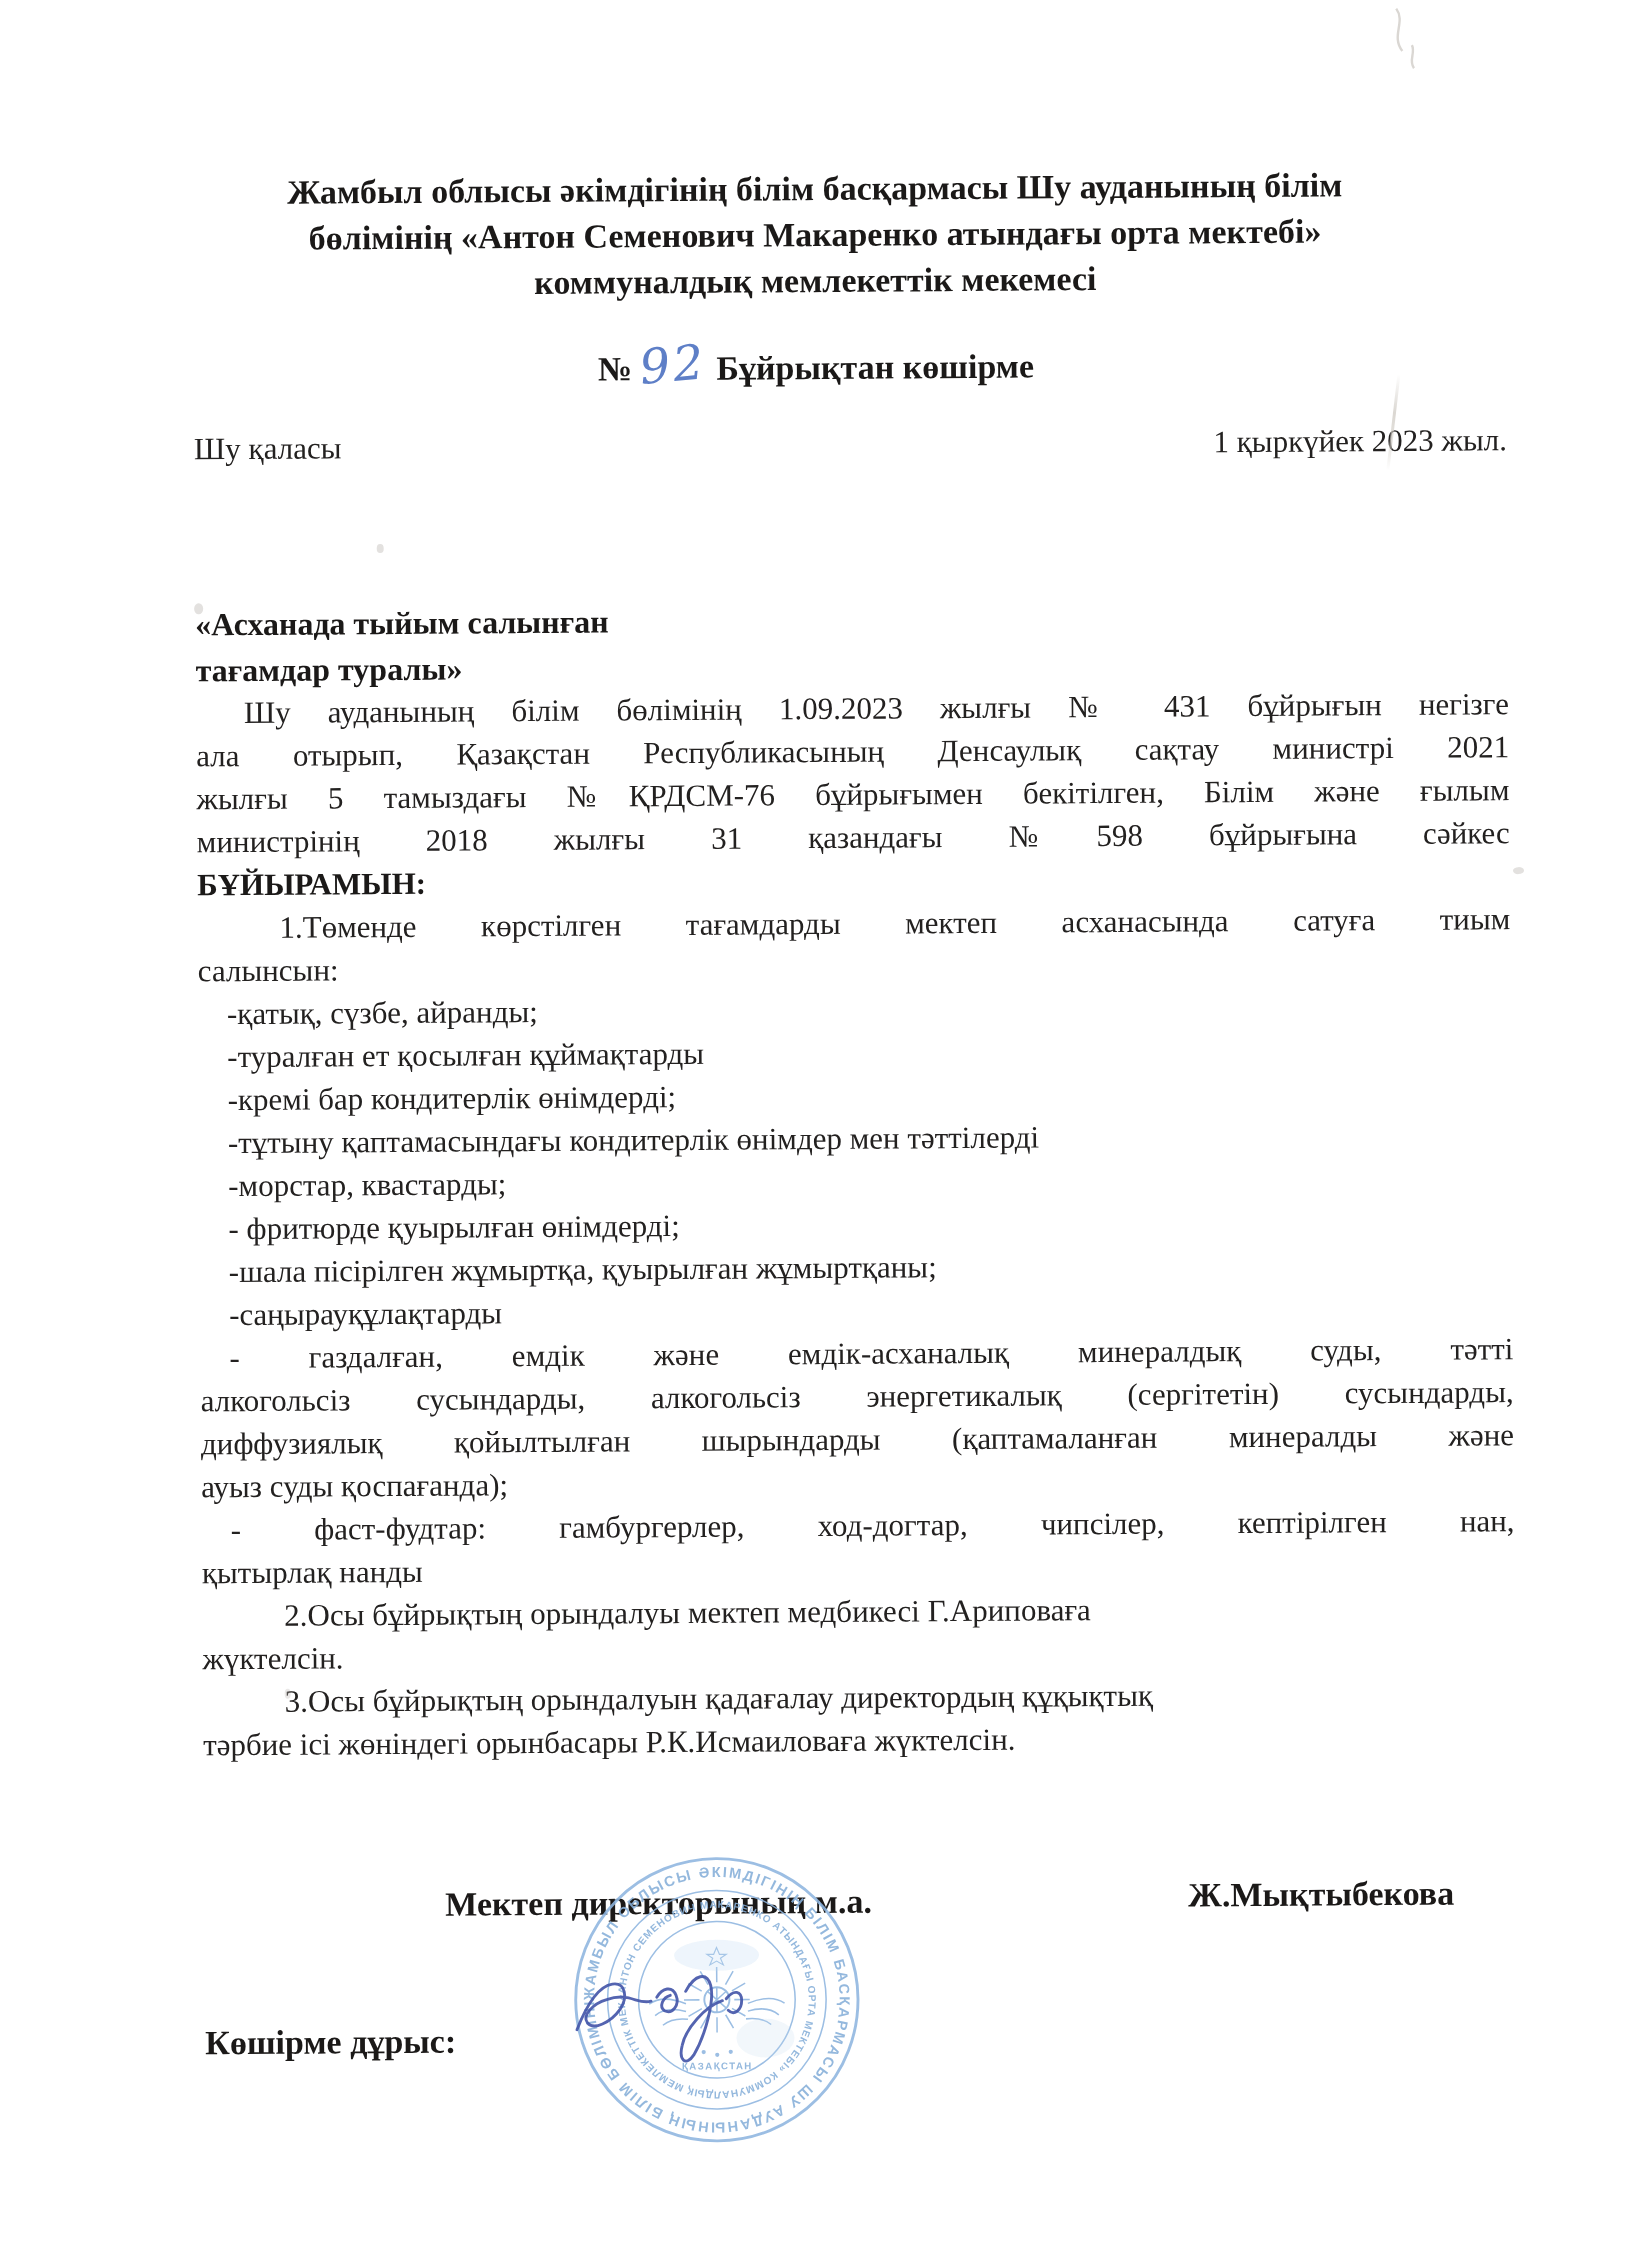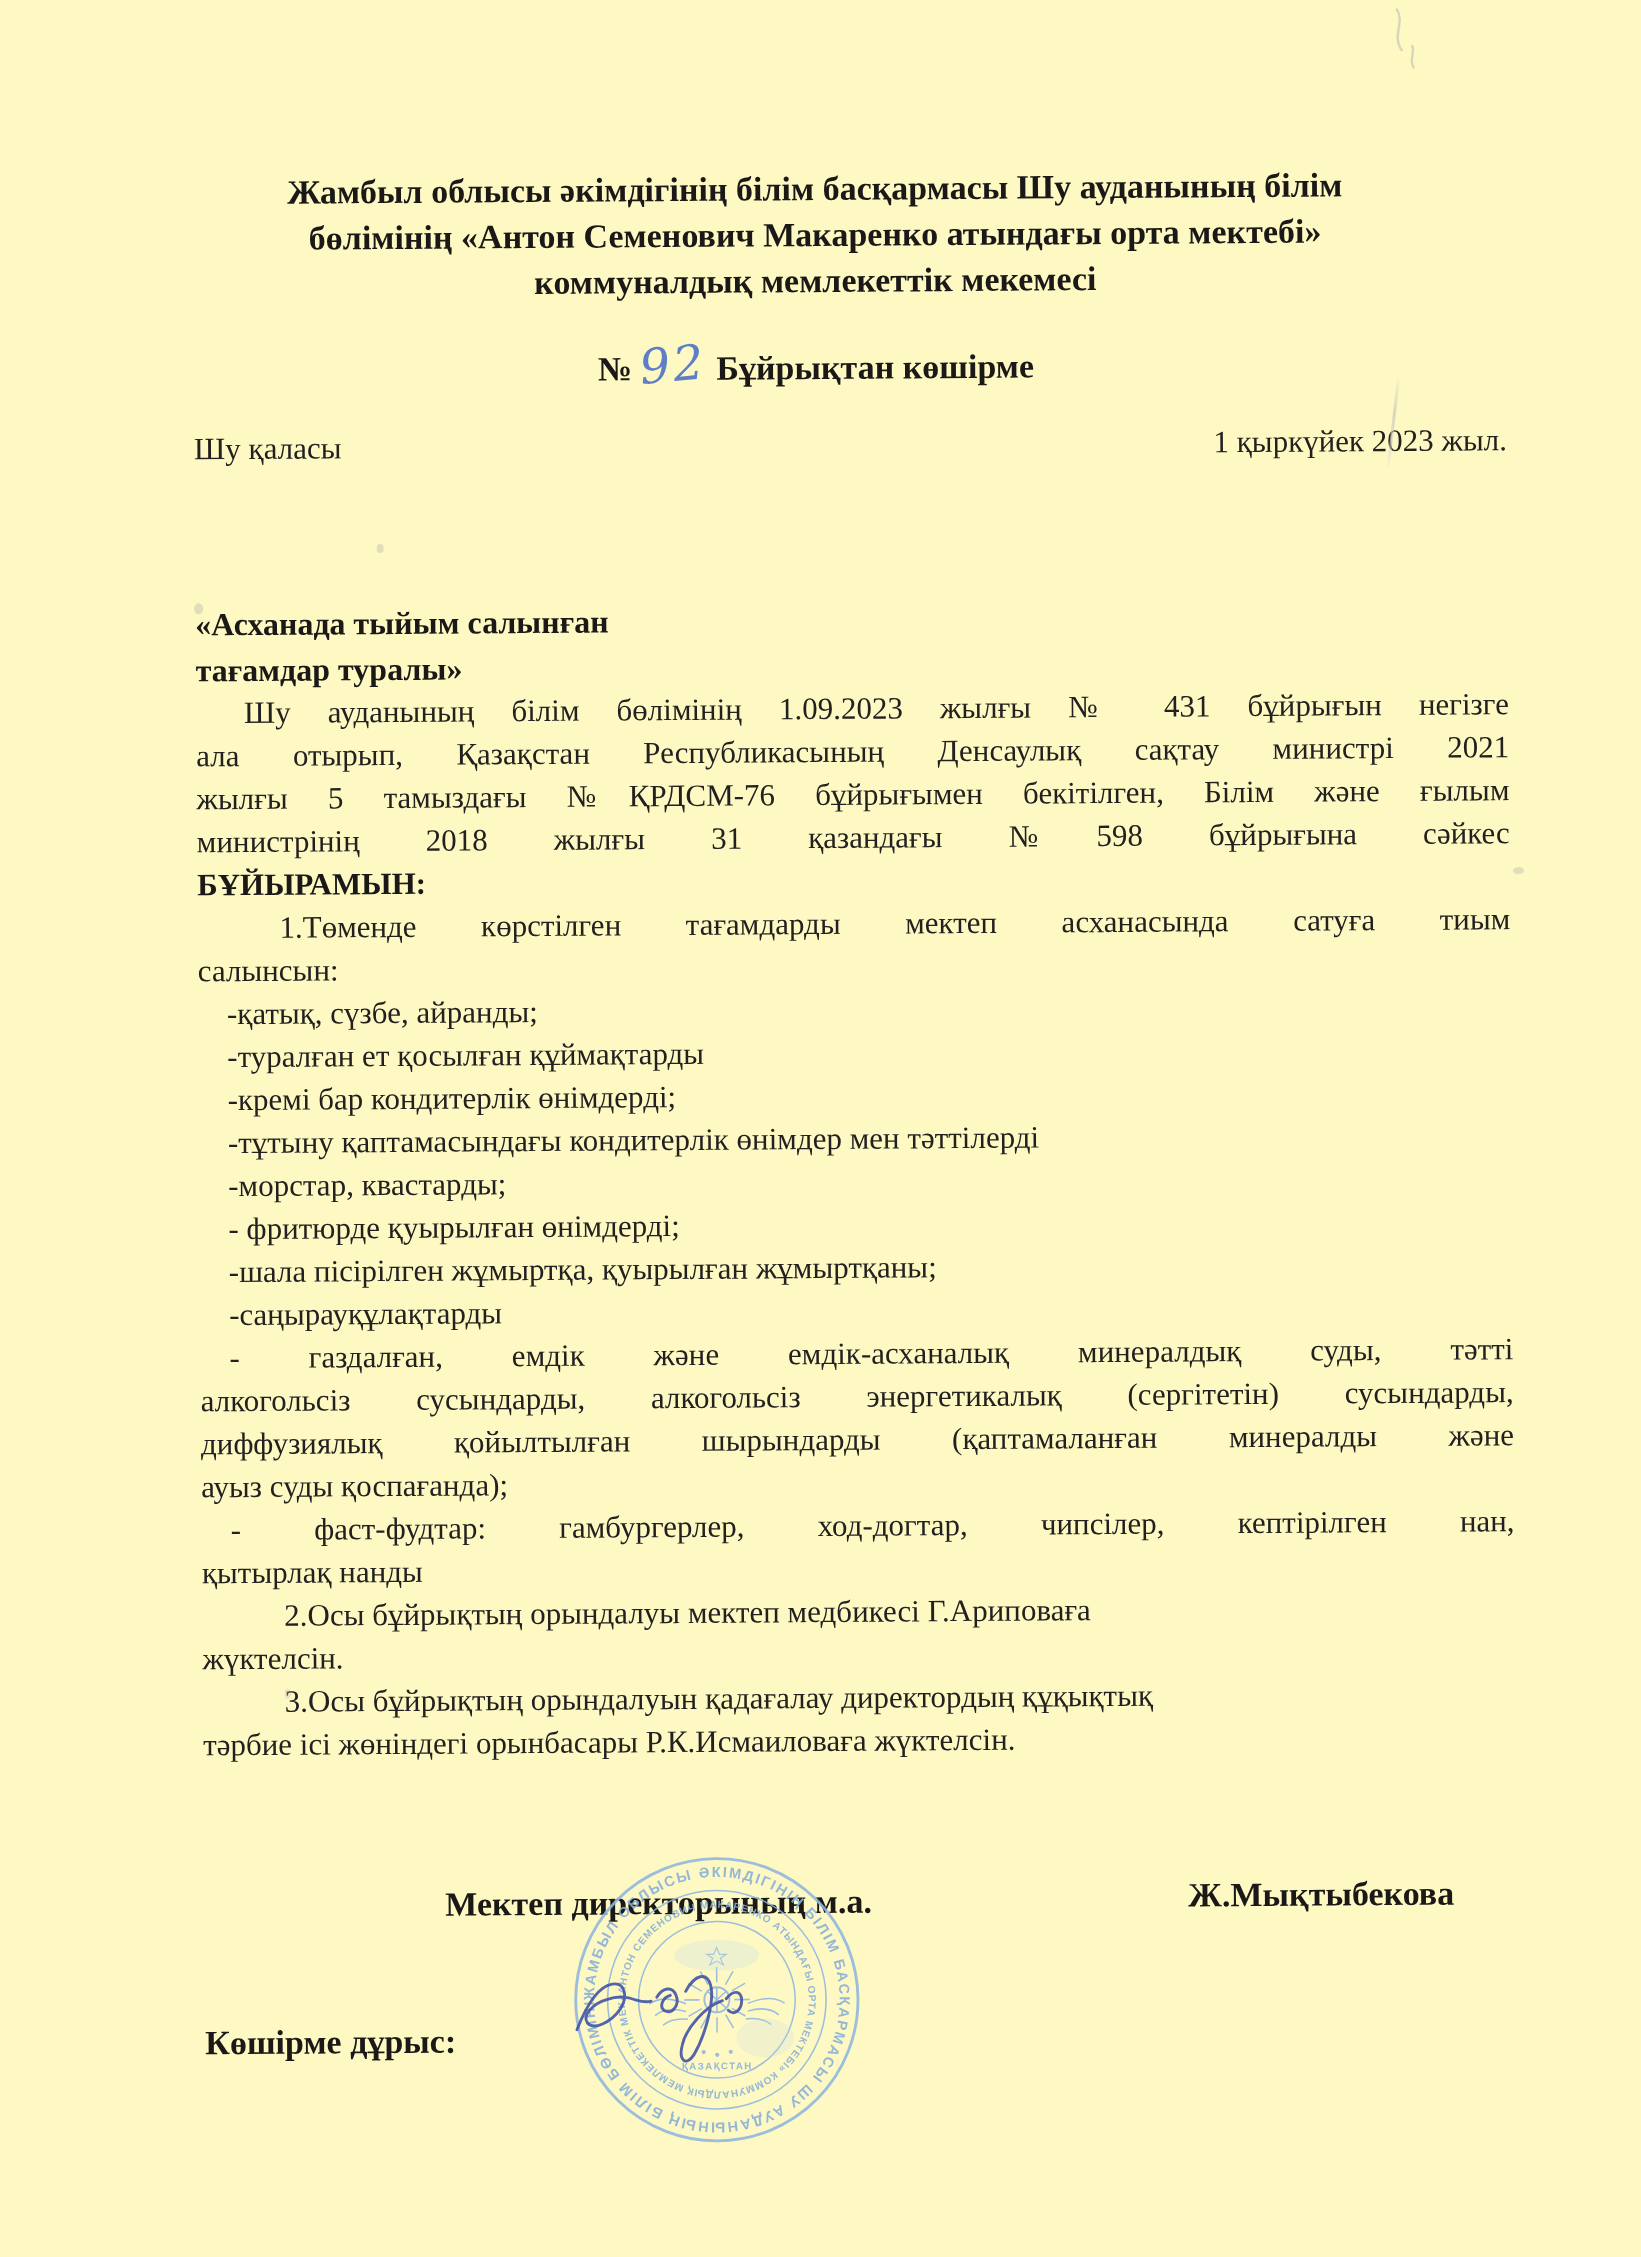--- a/index.html
+++ b/index.html
@@ -1,19 +1,19 @@
 <!DOCTYPE html>
 <html><head>
 <meta charset="utf-8">
 <title>Document</title>
 <style>
   html,body { margin:0; padding:0; background:#e8e6e2; }
   .page {
     position:relative; width:1641px; height:2257px;
-    background:#fef9c3; overflow:hidden;
+    background:#ffffff; overflow:hidden;
     font-family:"Liberation Serif", serif;
     color:#232120;
   }
   .sheet { position:absolute; inset:0; transform:rotate(-0.4deg); transform-origin:50% 45%; }
 
   .letterhead {
     position:absolute; top:166px; left:193px; width:1255px;
     text-align:center; font-weight:bold; font-size:34px; line-height:46px; color:#1b1918;
   }
   .order-line {

